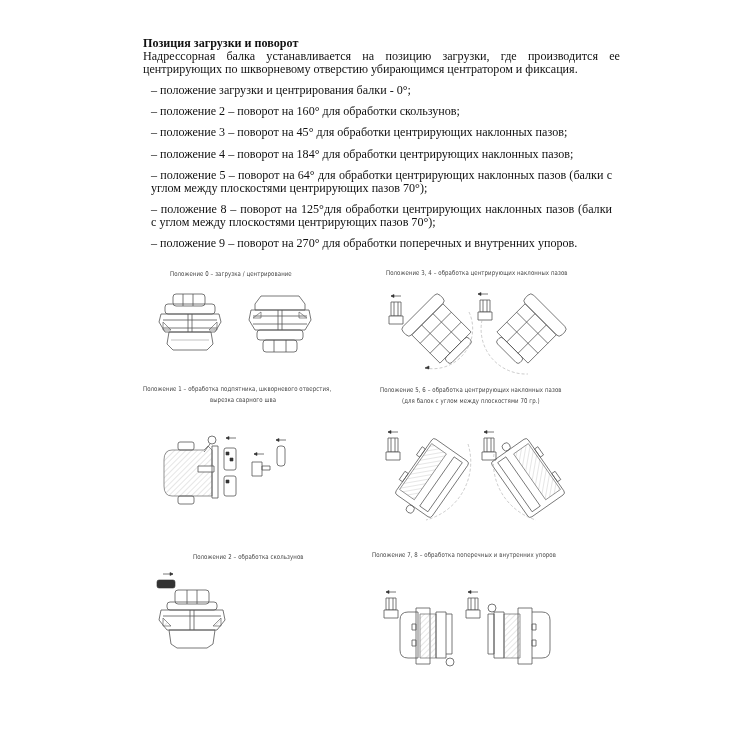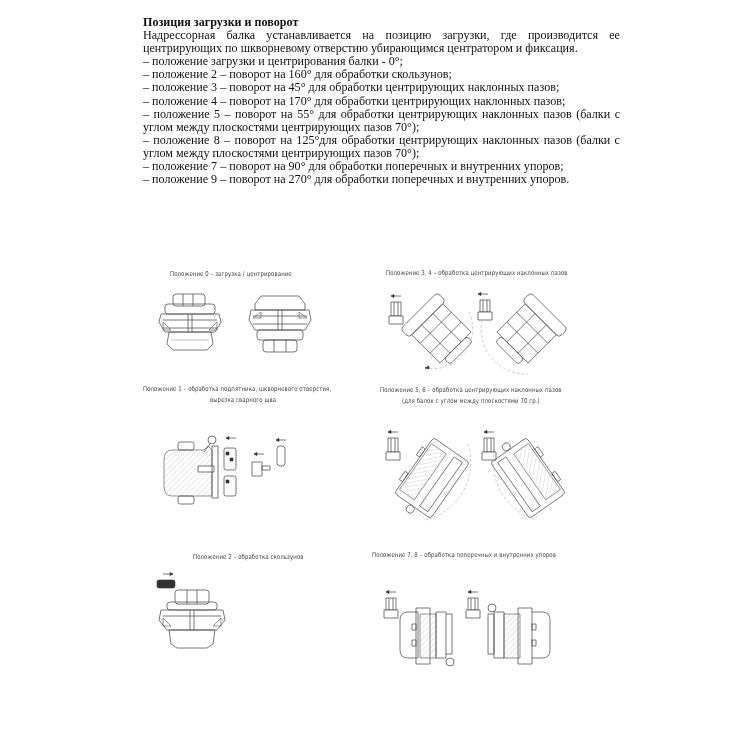--- a/index.html
+++ b/index.html
@@ -1,24 +1,24 @@
 <!DOCTYPE html>
 <html><head>
 <meta charset="utf-8">
 <style>
   html, body { margin: 0; padding: 0; background: #ffffff; }
   body { width: 752px; height: 752px; position: relative; overflow: hidden; }
   .text-block {
-    position: absolute; left: 143px; top: 16px; width: 477px;
+    position: absolute; left: 143px; top: 37px; width: 477px;
     font-family: "Liberation Serif", serif; font-size: 12.1px; line-height: 13.1px;
     color: #111;
   }
   .text-block .title { font-weight: bold; }
   .text-block p { margin: 0; text-align: justify; }
-  .text-block .item { margin: 0; text-align: justify; }
+  .text-block .item { margin: 8px; text-align: justify; }
   .cap {
     position: absolute; font-family: "DejaVu Sans", sans-serif; font-size: 6.6px;
     color: #444; letter-spacing: 0.1px; text-align: center; line-height: 9px;
     white-space: nowrap; transform: scaleX(0.82); transform-origin: left top;
   }
   svg.fig { position: absolute; overflow: visible; }
   svg.fig * { vector-effect: non-scaling-stroke; }
   .ln { fill: none; stroke: #555; stroke-width: 0.8; }
   .lnl { fill: none; stroke: #999; stroke-width: 0.6; }
   .dash { fill: none; stroke: #aaa; stroke-width: 0.6; stroke-dasharray: 3 2; }
@@ -36,24 +36,23 @@
     </pattern>
   </defs>
 </svg>
 
 <div class="text-block">
   <p class="title">Позиция загрузки и поворот</p>
   <p>Надрессорная балка устанавливается на позицию загрузки, где производится ее центрирующих по шкворневому отверстию убирающимся центратором и фиксация.</p>
   <p class="item">– положение загрузки и центрирования балки - 0°;</p>
   <p class="item">– положение 2 – поворот на 160° для обработки скользунов;</p>
   <p class="item">– положение 3 – поворот на 45° для обработки центрирующих наклонных пазов;</p>
-  <p class="item">– положение 4 – поворот на 170° для обработки центрирующих наклонных пазов;</p>
-  <p class="item">– положение 5 – поворот на 55° для обработки центрирующих наклонных пазов (балки с углом между плоскостями центрирующих пазов 70°);</p>
+  <p class="item">– положение 4 – поворот на 184° для обработки центрирующих наклонных пазов;</p>
+  <p class="item">– положение 5 – поворот на 64° для обработки центрирующих наклонных пазов (балки с углом между плоскостями центрирующих пазов 70°);</p>
   <p class="item">– положение 8 – поворот на 125°для обработки центрирующих наклонных пазов (балки с углом между плоскостями центрирующих пазов 70°);</p>
-  <p class="item">– положение 7 – поворот на 90° для обработки поперечных и внутренних упоров;</p>
   <p class="item">– положение 9 – поворот на 270° для обработки поперечных и внутренних упоров.</p>
 </div>
 
 <div class="cap" style="left:170px; top:270px;">Положение 0 – загрузка / центрирование</div>
 <div class="cap" style="left:386px; top:269px;">Положение 3, 4 – обработка центрирующих наклонных пазов</div>
 <div class="cap" style="left:143px; top:385px;">Положение 1 – обработка подпятника, шкворневого отверстия,</div>
 <div class="cap" style="left:210px; top:396px;">вырезка сварного шва</div>
 <div class="cap" style="left:380px; top:386px;">Положение 5, 6 – обработка центрирующих наклонных пазов</div>
 <div class="cap" style="left:402px; top:397px;">(для балок с углом между плоскостями 70 гр.)</div>
 <div class="cap" style="left:193px; top:553px;">Положение 2 – обработка скользунов</div>

